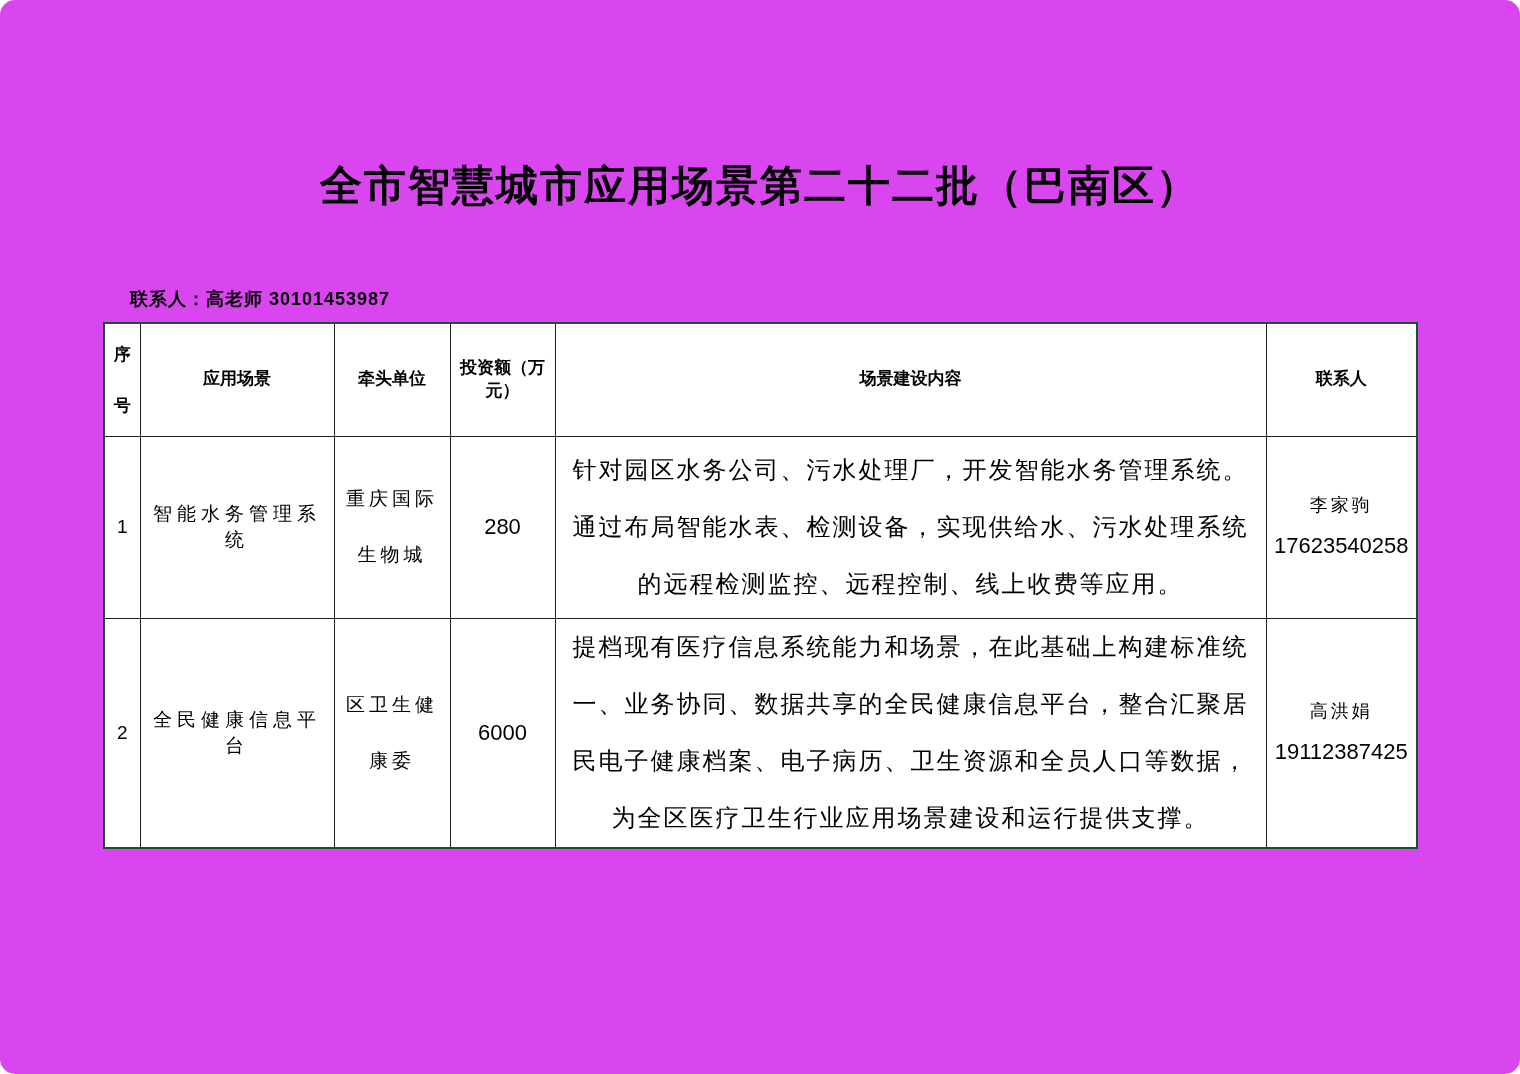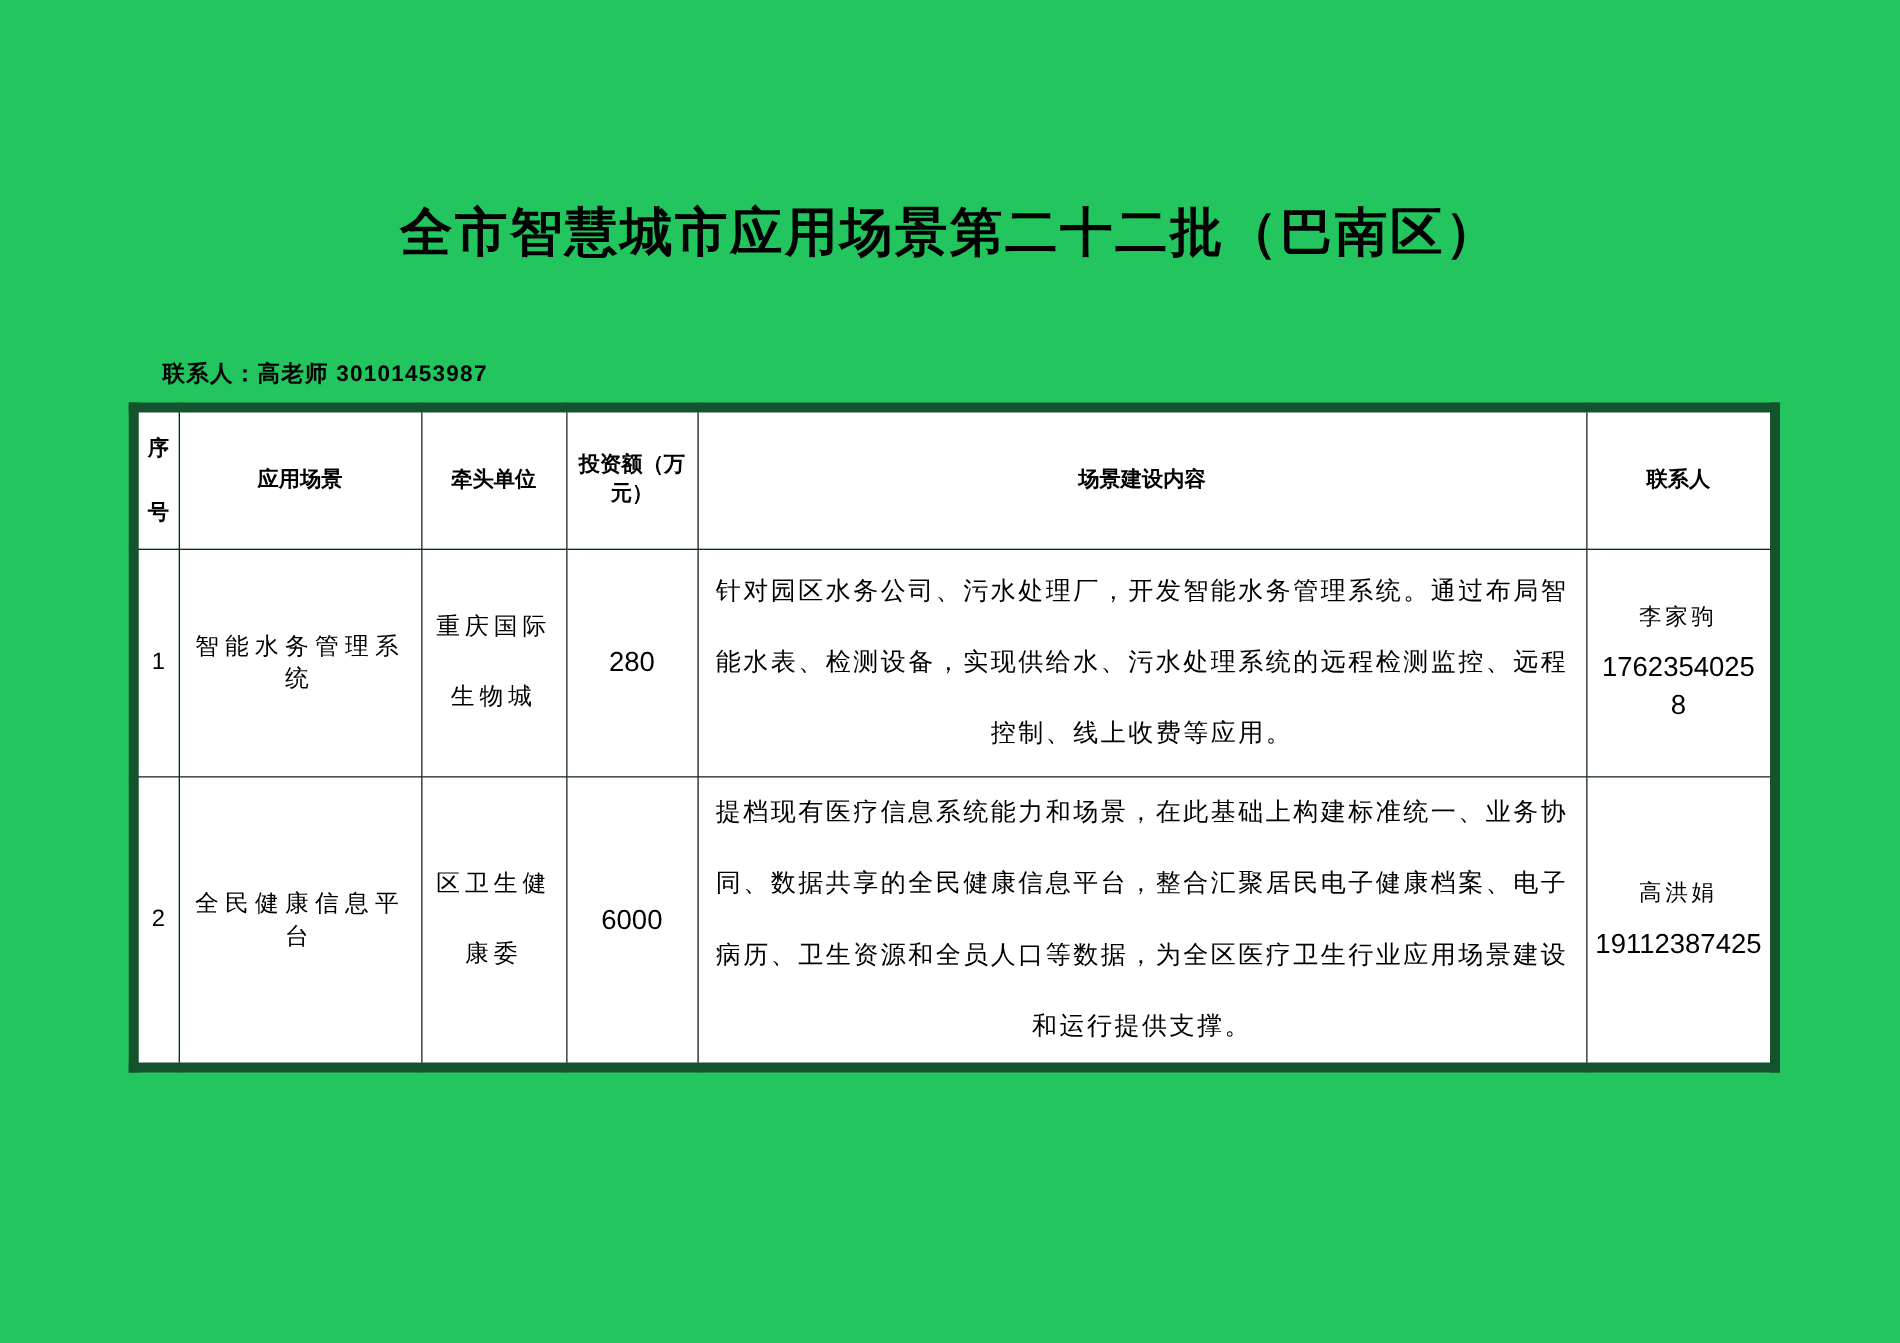--- a/index.html
+++ b/index.html
@@ -6,21 +6,22 @@
   html, body {
     width: 1520px; height: 1074px;
     background: #ffffff;
     font-family: "Liberation Sans", sans-serif;
     color: #000000;
     overflow: hidden;
   }
   .page {
     position: relative;
     width: 1520px; height: 1074px;
-    background: #22c55e;
+    background: #d946ef;
+    border-radius: 15px;
   }
   .doc-title {
     position: absolute;
     top: 158px; left: 0; right: 0;
     text-align: center;
     font-family: "Liberation Serif", serif;
     font-weight: 700;
     font-size: 42px;
     letter-spacing: 2px;
     color: #000000;
@@ -33,21 +34,21 @@
     font-size: 18px;
     letter-spacing: 1px;
     color: #000000;
   }
   table.main-table {
     position: absolute;
     top: 322px; left: 103px;
     width: 1313px;
     border-collapse: collapse;
     table-layout: fixed;
-    border: 8px solid #14532d;
+    border: 2px solid #14532d;
   }
   .main-table col.c-index      { width: 36px; }
   .main-table col.c-scenario   { width: 194px; }
   .main-table col.c-lead       { width: 116px; }
   .main-table col.c-investment { width: 105px; }
   .main-table col.c-content    { width: 711px; }
   .main-table col.c-contact    { width: 151px; }
 
   .main-table th, .main-table td {
     border: 1.5px solid #1f1f1f;
@@ -87,21 +88,21 @@
     line-height: 56px;
     padding: 3px 8px;
   }
   td.cell-investment {
     font-family: "Liberation Sans", sans-serif;
     font-size: 22px;
     font-weight: 500;
   }
   td.cell-content {
     font-family: "Liberation Serif", serif;
-    font-size: 20px;
+    font-size: 24px;
     letter-spacing: 2px;
     line-height: 57px;
     text-align: center;
     padding: 0 10px;
   }
   td.cell-contact { padding: 0 6px; }
   .contact-name {
     font-family: "Liberation Serif", serif;
     font-size: 18px;
     letter-spacing: 3px;

